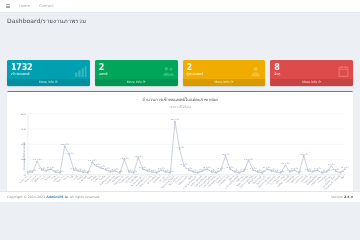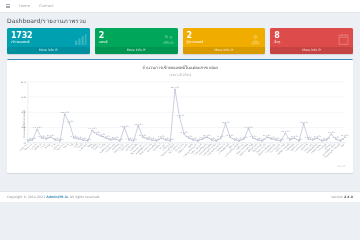--- a/index.html
+++ b/index.html
@@ -19,21 +19,21 @@
   }
   .nav-burger { display:flex; flex-direction:column; gap:0.7px; width:4px; cursor:pointer; }
   .nav-burger span { display:block; height:0.8px; background:#9aa2ab; border-radius:1px; }
   .nav-link { font-size:3.6px; color:#a0a6ac; letter-spacing:.1px; cursor:pointer; }
 
   
   .content-header { height:15px; flex:0 0 15px; display:flex; align-items:center; padding:0 7px; }
   .page-title { font-size:6px; color:#3b4650; font-weight:400; letter-spacing:.1px; }
 
   
-  .content { flex:1 1 auto; padding:0 7px; overflow:hidden; }
+  .content { flex:1 1 auto; padding:0 7px; overflow:hidden;margin-top:32px; }
 
   .cards-row { display:flex; gap:5px; }
   .small-box {
     flex:1 1 0; border-radius:1.5px; position:relative; overflow:hidden;
     color:#fff; box-shadow:0 0.5px 1px rgba(0,0,0,.12);
   }
   .sb-body { padding:3.5px 4px 2px 4px; position:relative; z-index:2; }
   .sb-value { font-size:8px; font-weight:bold; line-height:1; letter-spacing:-.2px; }
   .sb-label { font-size:3.4px; margin-top:1.6px; line-height:1.1; opacity:.96; }
   .sb-icon {

